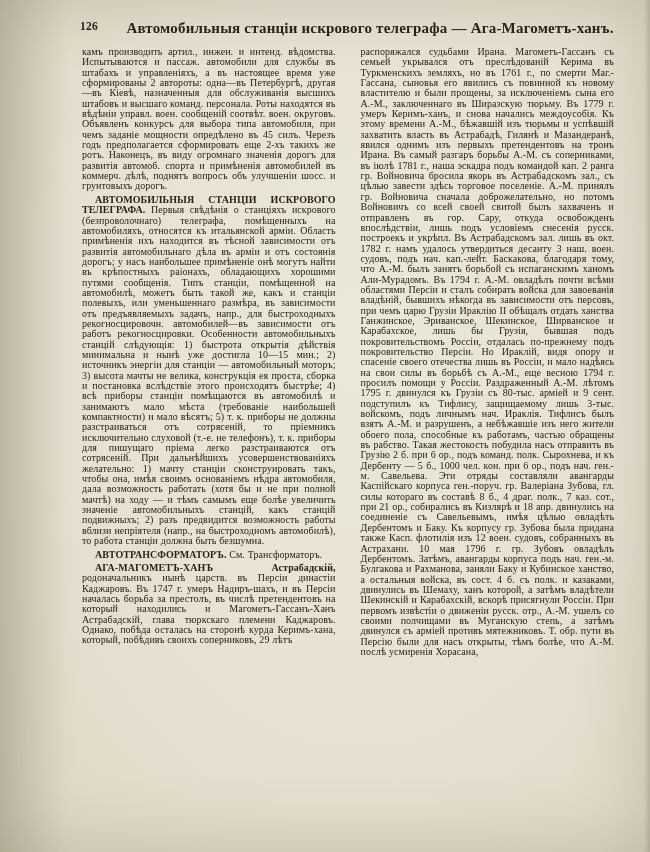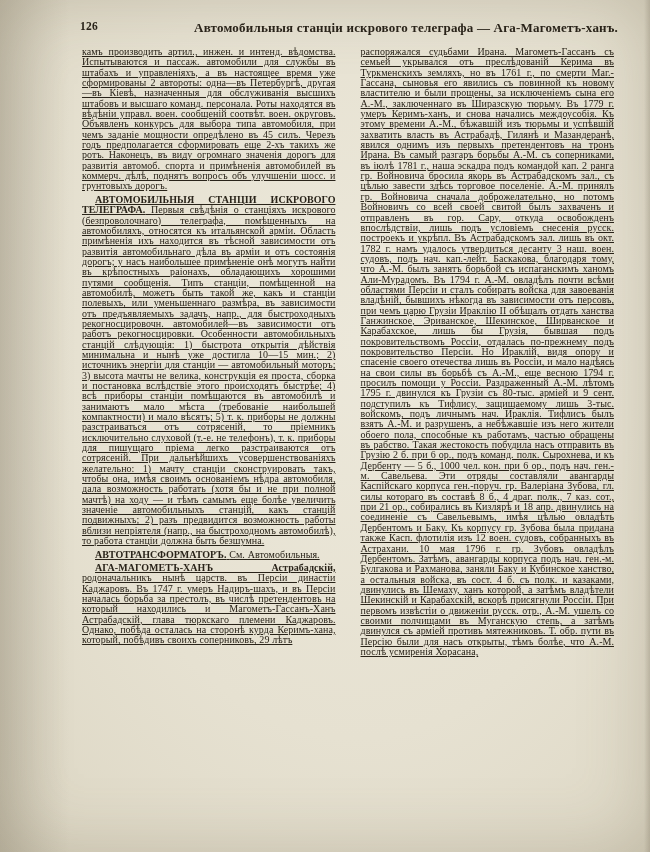--- a/index.html
+++ b/index.html
@@ -22,38 +22,37 @@
     background:linear-gradient(to right, rgba(90,80,60,.18), rgba(90,80,60,0));
     pointer-events:none;
   }
   .page-edge {
     position:absolute; right:0; top:0; bottom:0; width:6px;
     background:linear-gradient(to left, rgba(90,80,60,.20), rgba(90,80,60,0));
     pointer-events:none;
   }
   .header {
     position:relative;
-    padding:20px 32px 0 80px;
+    padding:20px 16px 0 80px;
     height:20px;
   }
   .page-number {
     position:absolute; left:80px; top:20px;
     font-size:11.5px; font-weight:bold; letter-spacing:.3px;
   }
   .page-title {
-    text-align:right;
+    text-align:center;
     padding-left:26px;
-    font-size:13px; font-weight:bold; letter-spacing:.2px;
+    font-size:15px; font-weight:bold; letter-spacing:.2px;
     white-space:nowrap;
   }
   .columns {
     display:flex;
     gap:25px;
     padding:7px 36px 0 82px;
-    text-decoration:underline;
   }
   .col {
     width:50%;
     text-align:justify;
     font-size:10px;
     line-height:10.35px;
     letter-spacing:.05px;
     word-spacing:.2px;
   }
   .col p { margin:0; text-indent:13px; }
@@ -73,21 +72,21 @@
     <div class="page-title">Автомобильныя станціи искрового телеграфа — Ага-Магометъ-ханъ.</div>
   </div>
 
   <div class="columns">
 
     <div class="col">
       <p class="flush">камъ производить артил., инжен. и интенд. вѣдомства. Испытываются и пассаж. автомобили для службы въ штабахъ и управленіяхъ, а въ настоящее время уже сформированы 2 автороты: одна—въ Петербургѣ, другая—въ Кіевѣ, назначенныя для обслуживанія высшихъ штабовъ и высшаго команд. персонала. Роты находятся въ вѣдѣніи управл. воен. сообщеній соотвѣт. воен. округовъ. Объявленъ конкурсъ для выбора типа автомобиля, при чемъ заданіе мощности опредѣлено въ 45 силъ. Черезъ годъ предполагается сформировать еще 2-хъ такихъ же ротъ. Наконецъ, въ виду огромнаго значенія дорогъ для развитія автомоб. спорта и примѣненія автомобилей въ коммерч. дѣлѣ, поднятъ вопросъ объ улучшеніи шосс. и грунтовыхъ дорогъ.</p>
 
       <p class="article"><span class="lead">АВТОМОБИЛЬНЫЯ СТАНЦІИ ИСКРОВОГО ТЕЛЕГРАФА.</span> <span>Первыя свѣдѣнія о станціяхъ искрового (безпроволочнаго) телеграфа, помѣщенныхъ на автомобиляхъ, относятся къ итальянской арміи. Область примѣненія ихъ находится въ тѣсной зависимости отъ развитія автомобильнаго дѣла въ арміи и отъ состоянія дорогъ; у насъ наибольшее примѣненіе онѣ могутъ найти въ крѣпостныхъ раіонахъ, обладающихъ хорошими путями сообщенія. Типъ станціи, помѣщенной на автомобилѣ, можетъ быть такой же, какъ и станціи полевыхъ, или уменьшеннаго размѣра, въ зависимости отъ предъявляемыхъ задачъ, напр., для быстроходныхъ рекогносцировочн. автомобилей—въ зависимости отъ работъ рекогносцировки. Особенности автомобильныхъ станцій слѣдующія: 1) быстрота открытія дѣйствія минимальна и нынѣ уже достигла 10—15 мин.; 2) источникъ энергіи для станціи — автомобильный моторъ; 3) высота мачты не велика, конструкція ея проста, сборка и постановка вслѣдствіе этого происходятъ быстрѣе; 4) всѣ приборы станціи помѣщаются въ автомобилѣ и занимаютъ мало мѣста (требованіе наибольшей компактности) и мало вѣсятъ; 5) т. к. приборы не должны разстраиваться отъ сотрясеній, то пріемникъ исключительно слуховой (т.-е. не телефонъ), т. к. приборы для пишущаго пріема легко разстраиваются отъ сотрясеній. При дальнѣйшихъ усовершенствованіяхъ желательно: 1) мачту станціи сконструировать такъ, чтобы она, имѣя своимъ основаніемъ нѣдра автомобиля, дала возможность работать (хотя бы и не при полной мачтѣ) на ходу — и тѣмъ самымъ еще болѣе увеличить значеніе автомобильныхъ станцій, какъ станцій подвижныхъ; 2) разъ предвидится возможность работы вблизи непріятеля (напр., на быстроходномъ автомобилѣ), то работа станціи должна быть безшумна.</span></p>
 
-      <p class="article"><span class="lead">АВТОТРАНСФОРМАТОРЪ.</span> <span>См. Автомобильныя.</span></p>
+      <p class="article"><span class="lead">АВТОТРАНСФОРМАТОРЪ.</span> <span>См. Трансформаторъ.</span></p>
 
       <p class="article"><span class="lead">АГА-МАГОМЕТЪ-ХАНЪ Астрабадскій,</span> <span>родоначальникъ нынѣ царств. въ Персіи династіи Каджаровъ. Въ 1747 г. умеръ Надиръ-шахъ, и въ Персіи началась борьба за престолъ, въ числѣ претендентовъ на который находились и Магометъ-Гассанъ-Ханъ Астрабадскій, глава тюркскаго племени Каджаровъ. Однако, побѣда осталась на сторонѣ курда Керимъ-хана, который, побѣдивъ своихъ соперниковъ, 29 лѣтъ</span></p>
     </div>
 
     <div class="col">
       <p class="flush">распоряжался судьбами Ирана. Магометъ-Гассанъ съ семьей укрывался отъ преслѣдованій Керима въ Туркменскихъ земляхъ, но въ 1761 г., по смерти Маг.-Гассана, сыновья его явились съ повинной къ новому властителю и были прощены, за исключеніемъ сына его А.-М., заключеннаго въ Ширазскую тюрьму. Въ 1779 г. умеръ Керимъ-ханъ, и снова начались междоусобія. Къ этому времени А.-М., бѣжавшій изъ тюрьмы и успѣвшій захватить власть въ Астрабадѣ, Гилянѣ и Мазандеранѣ, явился однимъ изъ первыхъ претендентовъ на тронъ Ирана. Въ самый разгаръ борьбы А.-М. съ соперниками, въ іюлѣ 1781 г., наша эскадра подъ командой кап. 2 ранга гр. Войновича бросила якорь въ Астрабадскомъ зал., съ цѣлью завести здѣсь торговое поселеніе. А.-М. принялъ гр. Войновича сначала доброжелательно, но потомъ Войновичъ со всей своей свитой былъ захваченъ и отправленъ въ гор. Сару, откуда освобожденъ впослѣдствіи, лишь подъ условіемъ снесенія русск. построекъ и укрѣпл. Въ Астрабадскомъ зал. лишь въ окт. 1782 г. намъ удалось утвердиться десанту 3 наш. воен. судовъ, подъ нач. кап.-лейт. Баскакова, благодаря тому, что А.-М. былъ занятъ борьбой съ испаганскимъ ханомъ Али-Мурадомъ. Въ 1794 г. А.-М. овладѣлъ почти всѣми областями Персіи и сталъ собирать войска для завоеванія владѣній, бывшихъ нѣкогда въ зависимости отъ персовъ, при чемъ царю Грузіи Ираклію II обѣщалъ отдать ханства Ганжинское, Эриванское, Шекинское, Ширванское и Карабахское, лишь бы Грузія, бывшая подъ покровительствомъ Россіи, отдалась по-прежнему подъ покровительство Персіи. Но Ираклій, видя опору и спасеніе своего отечества лишь въ Россіи, и мало надѣясь на свои силы въ борьбѣ съ А.-М., еще весною 1794 г. просилъ помощи у Россіи. Раздраженный А.-М. лѣтомъ 1795 г. двинулся къ Грузіи съ 80-тыс. арміей и 9 сент. подступилъ къ Тифлису, защищаемому лишь 3-тыс. войскомъ, подъ личнымъ нач. Ираклія. Тифлисъ былъ взятъ А.-М. и разрушенъ, а небѣжавшіе изъ него жители обоего пола, способные къ работамъ, частью обращены въ рабство. Такая жестокость побудила насъ отправить въ Грузію 2 б. при 6 ор., подъ команд. полк. Сырохнева, и къ Дербенту — 5 б., 1000 чел. кон. при 6 ор., подъ нач. ген.-м. Савельева. Эти отряды составляли авангарды Каспійскаго корпуса ген.-поруч. гр. Валеріана Зубова, гл. силы котораго въ составѣ 8 б., 4 драг. полк., 7 каз. сот., при 21 ор., собирались въ Кизлярѣ и 18 апр. двинулись на соединеніе съ Савельевымъ, имѣя цѣлью овладѣть Дербентомъ и Баку. Къ корпусу гр. Зубова была придана также Касп. флотилія изъ 12 воен. судовъ, собранныхъ въ Астрахани. 10 мая 1796 г. гр. Зубовъ овладѣлъ Дербентомъ. Затѣмъ, авангарды корпуса подъ нач. ген.-м. Булгакова и Рахманова, заняли Баку и Кубинское ханство, а остальныя войска, въ сост. 4 б. съ полк. и казаками, двинулись въ Шемаху, ханъ которой, а затѣмъ владѣтели Шекинскій и Карабахскій, вскорѣ присягнули Россіи. При первомъ извѣстіи о движеніи русск. отр., А.-М. ушелъ со своими полчищами въ Муганскую степь, а затѣмъ двинулся съ арміей противъ мятежниковъ. Т. обр. пути въ Персію были для насъ открыты, тѣмъ болѣе, что А.-М. послѣ усмиренія Хорасана,</p>
     </div>
 
   </div>
 </div>

